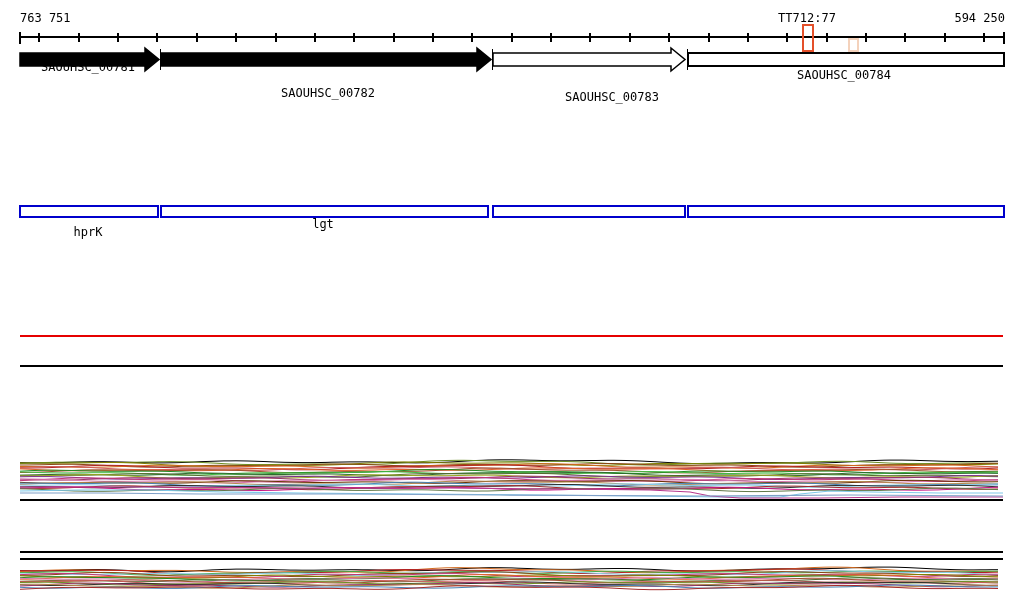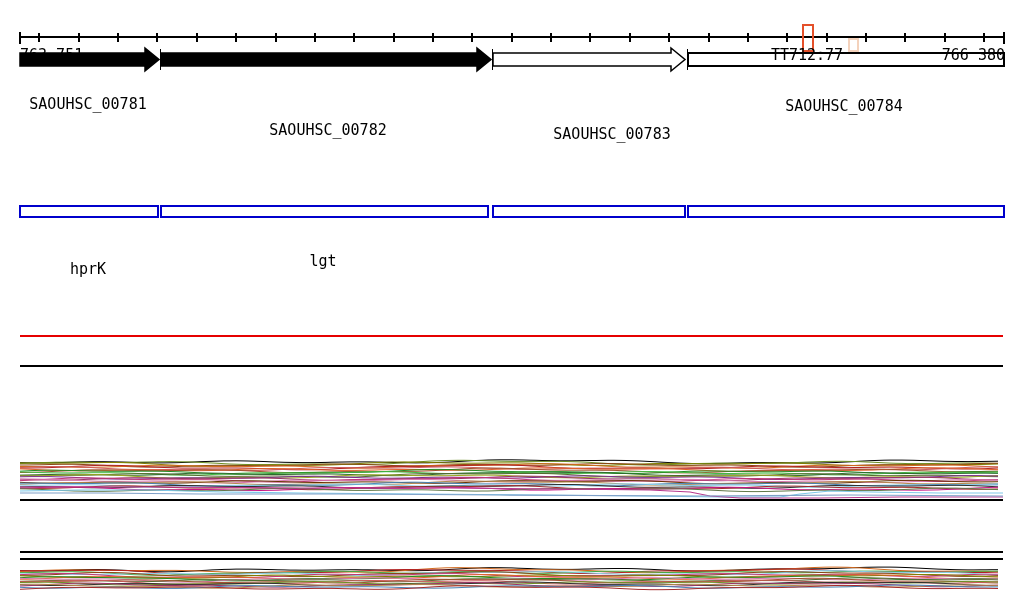--- a/index.html
+++ b/index.html
@@ -1,18 +1,18 @@
 <!DOCTYPE html>
 <html><head>
 <meta charset="utf-8">
 <style>
   html,body{margin:0;padding:0;background:#fff;}
   .screen{position:relative;width:1024px;height:611px;background:#ffffff;
           font-family:"DejaVu Sans Mono","Liberation Mono",monospace;overflow:hidden;}
-  .lbl{position:absolute;font-size:15px;line-height:11px;color:#000;white-space:pre;margin-top:37px;}
+  .lbl{position:absolute;font-size:12px;line-height:11px;color:#000;white-space:pre;}
   .ctr{transform:translateX(-50%);}
   .rgt{transform:translateX(-100%);}
   svg{position:absolute;left:0;top:0;}
 </style>
 </head>
 <body>
 
 <div class="screen">
   <svg id="gfx" width="1024" height="611">
       <line x1="20" y1="37" x2="1004" y2="37" stroke="#000000" stroke-width="2" shape-rendering="crispEdges"></line>
@@ -106,23 +106,23 @@
       <polyline points="20,586.0 26,585.8 32,585.5 38,585.2 44,584.8 50,584.4 56,584.1 62,583.8 68,583.5 74,583.3 80,583.1 86,583.1 92,583.1 98,583.2 104,583.4 110,583.6 116,583.9 122,584.2 128,584.5 134,584.8 140,585.0 146,585.2 152,585.4 158,585.5 164,585.5 170,585.5 176,585.5 182,585.4 188,585.3 194,585.3 200,585.3 206,585.3 212,585.3 218,585.5 224,585.6 230,585.8 236,586.0 242,586.2 248,586.5 254,586.7 260,586.9 266,587.0 272,587.1 278,587.1 284,587.1 290,586.9 296,586.8 302,586.5 308,586.3 314,586.0 320,585.7 326,585.5 332,585.2 338,585.0 344,584.9 350,584.7 356,584.7 362,584.7 368,584.7 374,584.7 380,584.8 386,584.8 392,584.8 398,584.8 404,584.7 410,584.6 416,584.4 422,584.2 428,584.0 434,583.7 440,583.4 446,583.1 452,582.9 458,582.7 464,582.6 470,582.5 476,582.5 482,582.6 488,582.8 494,583.1 500,583.4 506,583.8 512,584.2 518,584.6 524,585.0 530,585.3 536,585.6 542,585.8 548,585.9 554,586.0 560,586.1 566,586.0 572,586.0 578,585.9 584,585.8 590,585.7 596,585.6 602,585.5 608,585.5 614,585.6 620,585.6 626,585.7 632,585.9 638,586.0 644,586.2 650,586.3 656,586.4 662,586.4 668,586.4 674,586.3 680,586.1 686,585.9 692,585.7 698,585.3 704,585.0 710,584.6 716,584.3 722,584.0 728,583.7 734,583.4 740,583.3 746,583.2 752,583.1 758,583.1 764,583.2 770,583.2 776,583.4 782,583.5 788,583.6 794,583.7 800,583.8 806,583.8 812,583.9 818,583.8 824,583.8 830,583.7 836,583.7 842,583.6 848,583.5 854,583.5 860,583.6 866,583.7 872,583.8 878,584.0 884,584.3 890,584.6 896,584.9 902,585.3 908,585.6 914,586.0 920,586.2 926,586.5 932,586.7 938,586.8 944,586.8 950,586.7 956,586.6 962,586.4 968,586.2 974,586.0 980,585.7 986,585.5 992,585.3 998,585.1" fill="none" stroke="#993366" stroke-width="1"></polyline>
       <polyline points="20,584.3 26,584.2 32,584.2 38,584.2 44,584.3 50,584.5 56,584.7 62,584.9 68,585.2 74,585.4 80,585.7 86,585.9 92,586.1 98,586.2 104,586.4 110,586.5 116,586.5 122,586.5 128,586.6 134,586.6 140,586.6 146,586.6 152,586.7 158,586.7 164,586.9 170,587.0 176,587.2 182,587.4 188,587.6 194,587.8 200,588.0 206,588.1 212,588.2 218,588.2 224,588.2 230,588.0 236,587.9 242,587.6 248,587.3 254,587.0 260,586.6 266,586.3 272,585.9 278,585.6 284,585.4 290,585.2 296,585.0 302,584.9 308,584.9 314,585.0 320,585.0 326,585.2 332,585.3 338,585.4 344,585.5 350,585.6 356,585.7 362,585.7 368,585.6 374,585.5 380,585.4 386,585.2 392,585.1 398,584.9 404,584.7 410,584.6 416,584.6 422,584.5 428,584.6 434,584.7 440,584.8 446,585.0 452,585.3 458,585.6 464,585.8 470,586.1 476,586.4 482,586.6 488,586.8 494,586.9 500,587.0 506,587.0 512,587.0 518,586.9 524,586.8 530,586.6 536,586.5 542,586.4 548,586.2 554,586.2 560,586.1 566,586.1 572,586.1 578,586.2 584,586.3 590,586.4 596,586.4 602,586.5 608,586.6 614,586.5 620,586.5 626,586.4 632,586.2 638,586.0 644,585.8 650,585.5 656,585.2 662,585.0 668,584.7 674,584.5 680,584.3 686,584.2 692,584.2 698,584.3 704,584.4 710,584.5 716,584.7 722,584.9 728,585.2 734,585.4 740,585.6 746,585.8 752,585.9 758,586.0 764,586.0 770,585.9 776,585.9 782,585.7 788,585.6 794,585.5 800,585.4 806,585.3 812,585.2 818,585.2 824,585.3 830,585.4 836,585.6 842,585.8 848,586.0 854,586.3 860,586.5 866,586.7 872,586.9 878,587.0 884,587.1 890,587.1 896,587.0 902,586.9 908,586.7 914,586.5 920,586.2 926,586.0 932,585.7 938,585.4 944,585.2 950,585.1 956,585.0 962,584.9 968,584.9 974,585.0 980,585.1 986,585.2 992,585.3 998,585.5" fill="none" stroke="#b4884c" stroke-width="1"></polyline>
       <polyline points="20,587.3 26,587.6 32,587.8 38,588.0 44,588.1 50,588.2 56,588.2 62,588.1 68,588.0 74,587.8 80,587.6 86,587.5 92,587.3 98,587.2 104,587.2 110,587.2 116,587.2 122,587.3 128,587.5 134,587.6 140,587.8 146,588.0 152,588.2 158,588.3 164,588.4 170,588.4 176,588.4 182,588.3 188,588.1 194,587.9 200,587.6 206,587.3 212,586.9 218,586.6 224,586.3 230,586.0 236,585.8 242,585.7 248,585.6 254,585.6 260,585.7 266,585.8 272,586.0 278,586.2 284,586.4 290,586.6 296,586.8 302,586.9 308,587.0 314,587.1 320,587.1 326,587.1 332,587.1 338,587.0 344,586.9 350,586.8 356,586.8 362,586.7 368,586.7 374,586.8 380,586.9 386,587.0 392,587.2 398,587.4 404,587.6 410,587.8 416,587.9 422,588.1 428,588.1 434,588.2 440,588.1 446,588.0 452,587.9 458,587.7 464,587.4 470,587.2 476,586.9 482,586.6 488,586.4 494,586.1 500,586.0 506,585.9 512,585.8 518,585.9 524,585.9 530,586.0 536,586.2 542,586.3 548,586.4 554,586.6 560,586.7 566,586.7 572,586.7 578,586.7 584,586.6 590,586.4 596,586.3 602,586.1 608,585.9 614,585.8 620,585.6 626,585.5 632,585.5 638,585.6 644,585.7 650,585.8 656,586.0 662,586.3 668,586.6 674,586.9 680,587.2 686,587.5 692,587.8 698,588.0 704,588.1 710,588.2 716,588.2 722,588.1 728,588.0 734,587.8 740,587.6 746,587.4 752,587.2 758,587.1 764,586.9 770,586.8 776,586.8 782,586.7 788,586.8 794,586.8 800,586.9 806,587.0 812,587.1 818,587.1 824,587.1 830,587.1 836,587.0 842,586.9 848,586.8 854,586.6 860,586.3 866,586.1 872,585.8 878,585.6 884,585.3 890,585.2 896,585.0 902,585.0 908,585.0 914,585.1 920,585.2 926,585.4 932,585.6 938,585.9 944,586.1 950,586.3 956,586.6 962,586.7 968,586.9 974,586.9 980,587.0 986,587.0 992,586.9 998,586.9" fill="none" stroke="#4682b4" stroke-width="1"></polyline>
       <polyline points="20,589.3 26,589.0 32,588.7 38,588.4 44,588.2 50,587.9 56,587.7 62,587.5 68,587.4 74,587.4 80,587.4 86,587.4 92,587.5 98,587.6 104,587.7 110,587.8 116,587.9 122,587.9 128,587.9 134,587.9 140,587.8 146,587.7 152,587.5 158,587.4 164,587.2 170,587.0 176,586.9 182,586.8 188,586.8 194,586.8 200,586.9 206,587.1 212,587.2 218,587.5 224,587.7 230,588.0 236,588.3 242,588.5 248,588.7 254,588.9 260,589.0 266,589.0 272,589.0 278,589.0 284,588.9 290,588.8 296,588.7 302,588.6 308,588.5 314,588.4 320,588.4 326,588.4 332,588.4 338,588.5 344,588.7 350,588.8 356,588.9 362,589.1 368,589.2 374,589.3 380,589.3 386,589.2 392,589.1 398,588.9 404,588.7 410,588.3 416,588.0 422,587.6 428,587.2 434,586.8 440,586.5 446,586.2 452,586.0 458,585.8 464,585.8 470,585.8 476,585.8 482,586.0 488,586.2 494,586.4 500,586.6 506,586.8 512,587.0 518,587.1 524,587.3 530,587.3 536,587.4 542,587.3 548,587.3 554,587.2 560,587.2 566,587.1 572,587.1 578,587.1 584,587.2 590,587.3 596,587.5 602,587.7 608,587.9 614,588.2 620,588.5 626,588.8 632,589.1 638,589.4 644,589.5 650,589.7 656,589.7 662,589.7 668,589.6 674,589.5 680,589.3 686,589.1 692,588.8 698,588.5 704,588.3 710,588.1 716,587.9 722,587.7 728,587.6 734,587.6 740,587.6 746,587.6 752,587.6 758,587.6 764,587.6 770,587.6 776,587.6 782,587.5 788,587.3 794,587.2 800,586.9 806,586.7 812,586.4 818,586.2 824,585.9 830,585.7 836,585.5 842,585.4 848,585.4 854,585.5 860,585.6 866,585.8 872,586.0 878,586.3 884,586.7 890,587.0 896,587.4 902,587.7 908,588.0 914,588.2 920,588.4 926,588.5 932,588.6 938,588.6 944,588.6 950,588.5 956,588.4 962,588.4 968,588.3 974,588.3 980,588.3 986,588.3 992,588.4 998,588.5" fill="none" stroke="#a52a2a" stroke-width="1"></polyline>
       <polyline points="20,491 80,490 150,490 220,492 300,493 420,494 540,495 640,496 720,497 780,497 800,494 830,491 870,492 940,493 1003,493" fill="none" stroke="#7ec8e8" stroke-width="1.2"></polyline>
       <polyline points="20,487 150,487 300,488 450,488 560,489 650,490 690,492 710,496 740,498 820,498 900,497 1003,497" fill="none" stroke="#b8398f" stroke-width="1.2"></polyline>
       <polyline points="20,493 100,493 200,494 350,494 500,495 700,496 850,495 1003,496" fill="none" stroke="#7ea0c8" stroke-width="1.2"></polyline>
     </svg>
 
   <div class="lbl" style="left:20px;top:13px">763 751</div>
-  <div class="lbl rgt" style="left:1005px;top:13px">766 380</div>
+  <div class="lbl rgt" style="left:1005px;top:13px">594 250</div>
   <div class="lbl ctr" style="left:807px;top:13px">TT712:77</div>
 
   <div class="lbl ctr" style="left:88px;top:62px">SAOUHSC_00781</div>
   <div class="lbl ctr" style="left:328px;top:88px">SAOUHSC_00782</div>
   <div class="lbl ctr" style="left:612px;top:92px">SAOUHSC_00783</div>
-  <div class="lbl ctr" style="left:844px;top:64px">SAOUHSC_00784</div>
+  <div class="lbl ctr" style="left:844px;top:70px">SAOUHSC_00784</div>
 
   <div class="lbl ctr" style="left:88px;top:227px">hprK</div>
   <div class="lbl ctr" style="left:323px;top:219px">lgt</div>
 </div>
 
 </body></html>

